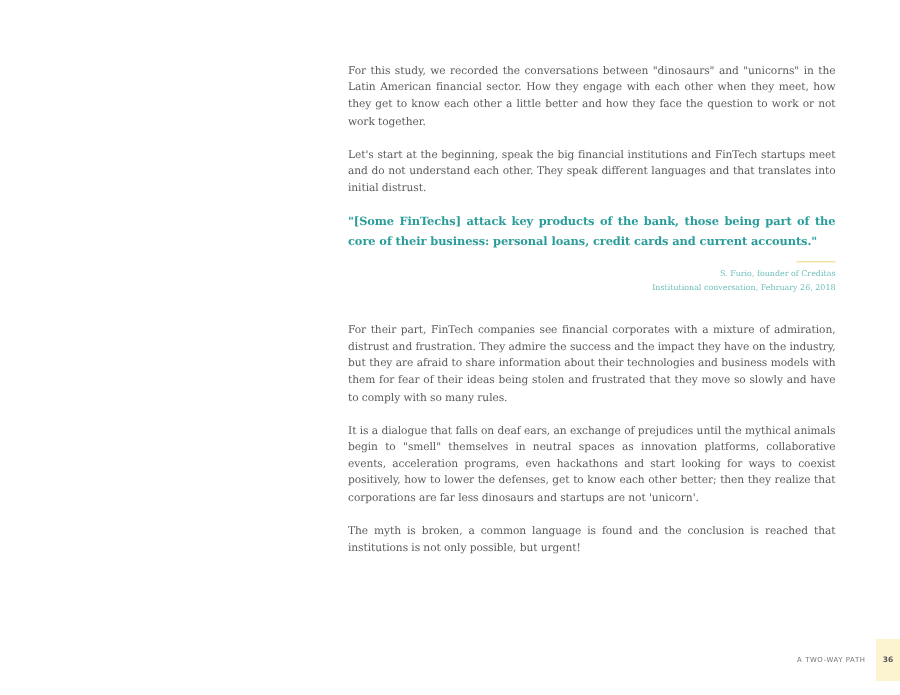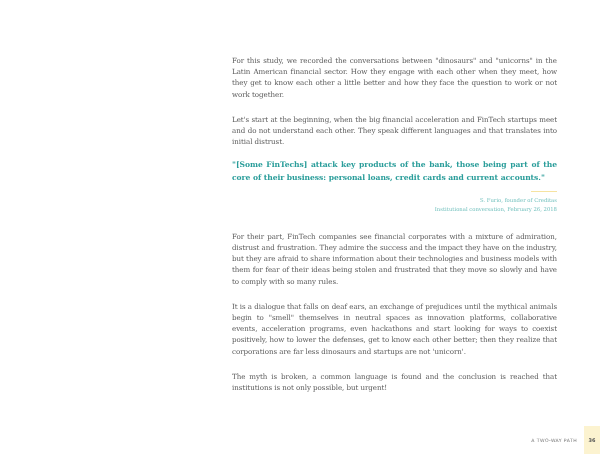--- a/index.html
+++ b/index.html
@@ -24,21 +24,21 @@
       position: absolute;
       left: 232px;
       top: 41px;
       width: 325px;
     }
     .para {
       font-size: 7.1px;
       line-height: 11.2px;
       color: #5a5a5a;
       text-align: justify;
-      margin: 14px 0 11px 0;
+      margin: 0 0 11px 0;
       letter-spacing: -0.05px;
     }
     .quote {
       font-size: 7.6px;
       line-height: 13px;
       color: #2a9d9a;
       font-weight: bold;
       text-align: justify;
       margin: 4px 0 7px 0;
       letter-spacing: -0.05px;
@@ -87,21 +87,21 @@
       font-weight: bold;
       color: #555555;
     }
   </style>
 </head>
 <body>
 
 <div class="page">
   <div class="content">
     <p class="para">For this study, we recorded the conversations between "dinosaurs" and "unicorns" in the Latin American financial sector. How they engage with each other when they meet, how they get to know each other a little better and how they face the question to work or not work together.</p>
-    <p class="para">Let's start at the beginning, when the big financial acceleration and FinTech startups meet and do not understand each other. They speak different languages and that translates into initial distrust.</p>
+    <p class="para">Let's start at the beginning, speak the big financial institutions and FinTech startups meet and do not understand each other. They speak different languages and that translates into initial distrust.</p>
 
     <blockquote class="quote" style="margin-left:0;margin-right:0;">"[Some FinTechs] attack key products of the bank, those being part of the core of their business: personal loans, credit cards and current accounts."</blockquote>
     <div class="quote-divider"></div>
     <div class="attribution">
       <div>S. Furio, founder of Creditas</div>
       <div>Institutional conversation, February 26, 2018</div>
     </div>
 
     <p class="para">For their part, FinTech companies see financial corporates with a mixture of admiration, distrust and frustration. They admire the success and the impact they have on the industry, but they are afraid to share information about their technologies and business models with them for fear of their ideas being stolen and frustrated that they move so slowly and have to comply with so many rules.</p>
     <p class="para">It is a dialogue that falls on deaf ears, an exchange of prejudices until the mythical animals begin to "smell" themselves in neutral spaces as innovation platforms, collaborative events, acceleration programs, even hackathons and start looking for ways to coexist positively, how to lower the defenses, get to know each other better; then they realize that corporations are far less dinosaurs and startups are not 'unicorn'.</p>

